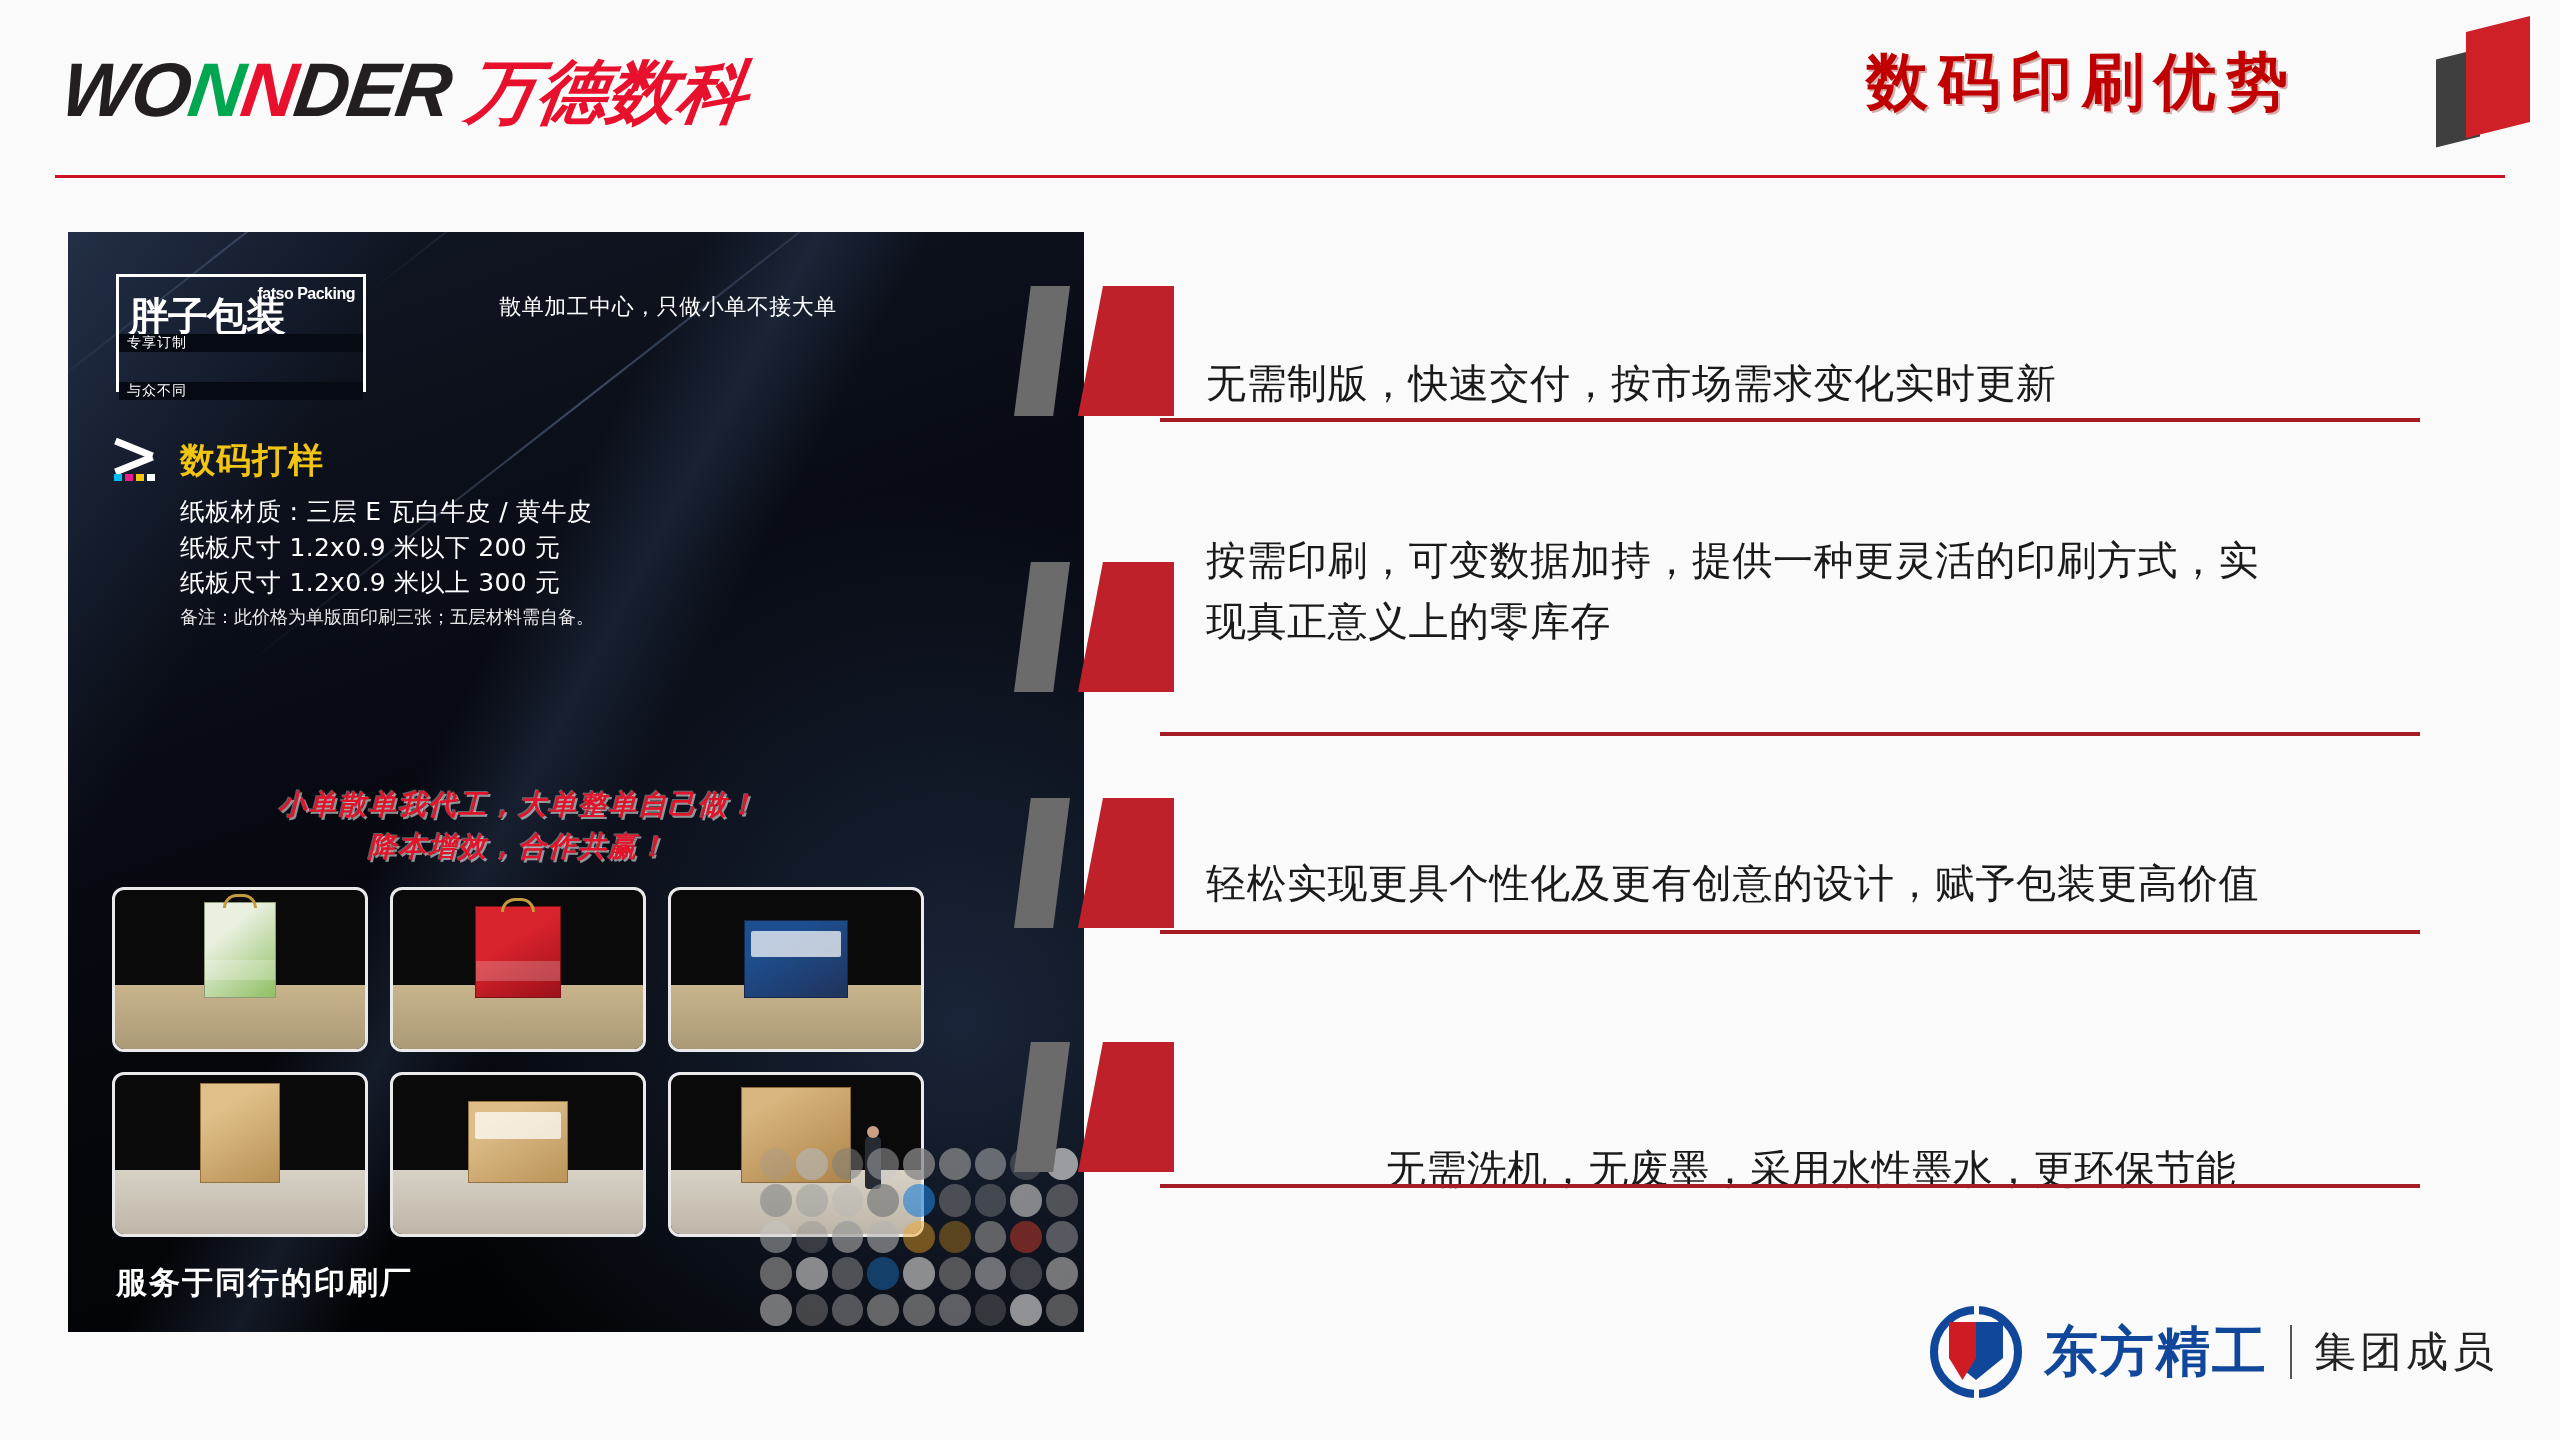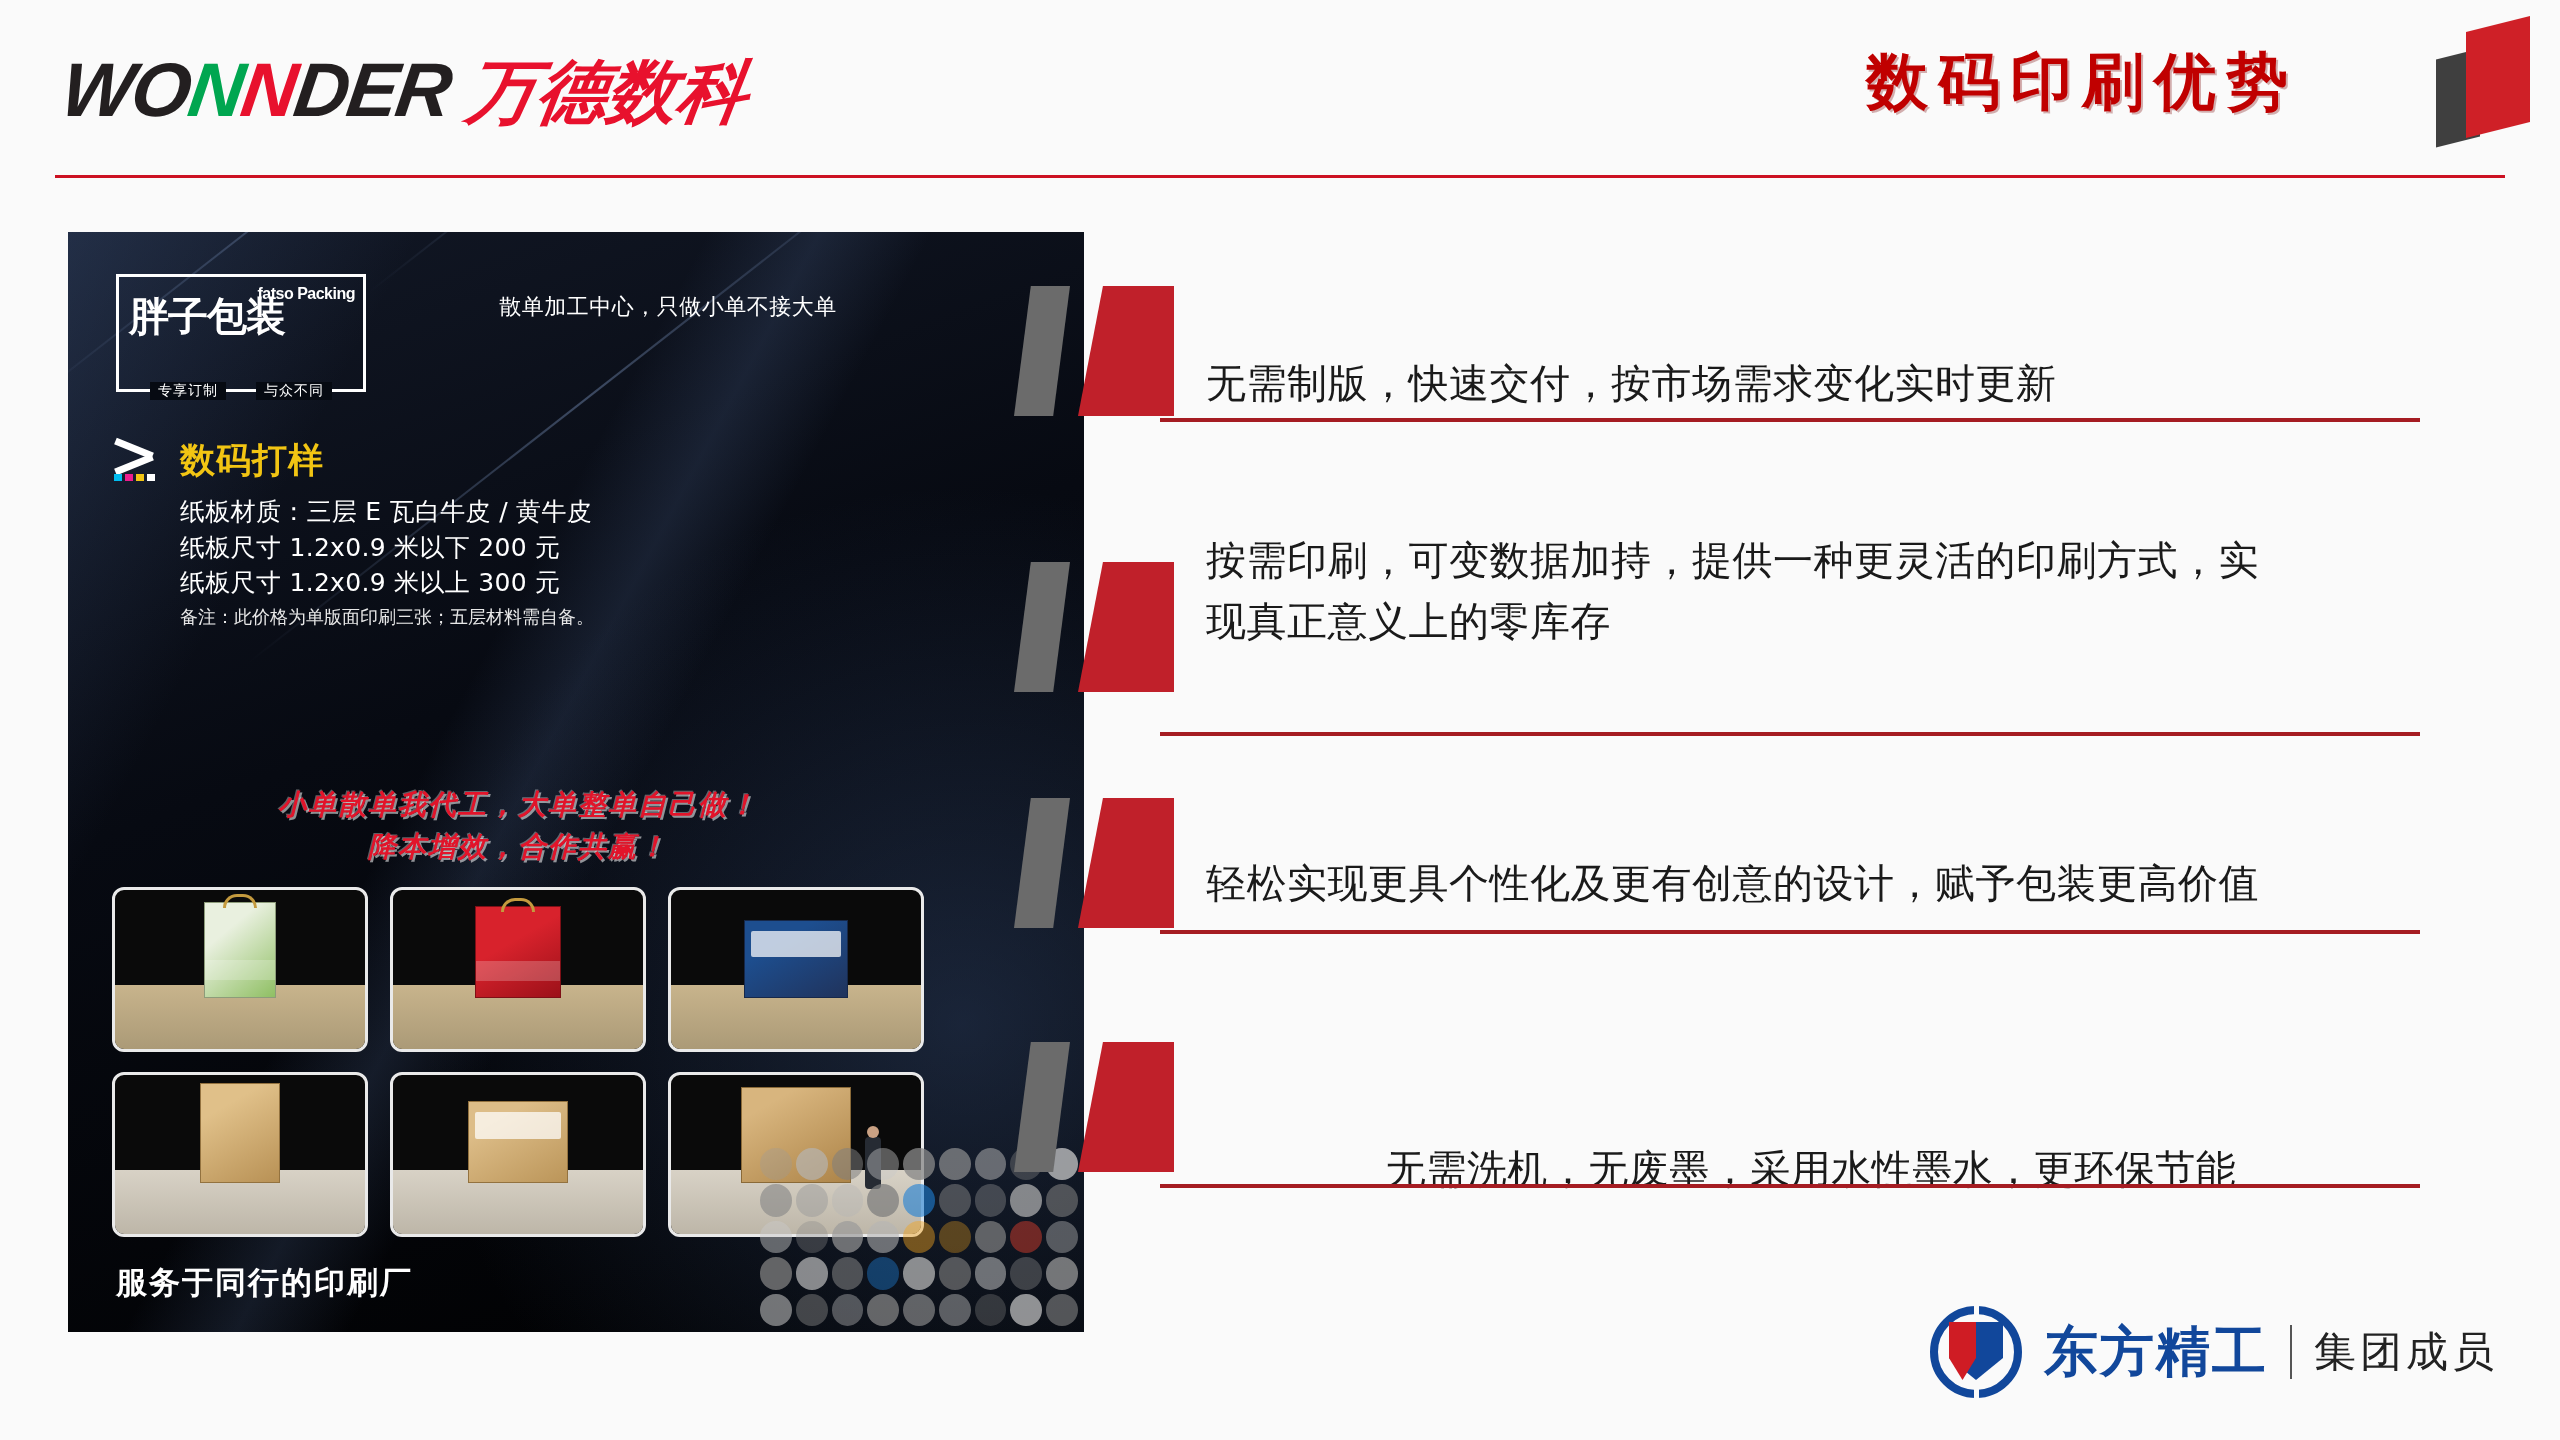--- a/index.html
+++ b/index.html
@@ -83,21 +83,21 @@
     font-size:40px; font-weight:800; color:#fff; letter-spacing:-1px;
     font-family:"DejaVu Sans","Liberation Sans",sans-serif;
   }
   #poster-brand .pb-en {
     position:absolute; right:8px; top:8px;
     font-size:16px; font-weight:700; color:#fff; letter-spacing:-.5px;
   }
   #poster-brand .pb-sub {
     position:absolute; left:0; bottom:-11px; width:100%;
     display:flex; justify-content:center; gap:30px;
-    font-size:14px; color:#fff; letter-spacing:1px;
+    font-size:14px; color:#fff; letter-spacing:1px;flex-direction:column;
   }
   #poster-brand .pb-sub span { background:#060a12; padding:0 8px; }
 
   #poster-head {
     position:absolute; left:330px; top:48px; width:540px; text-align:center;
   }
   #poster-head .ph-t1 {
     font-size:39px; font-weight:800; color:#fff; letter-spacing:1px;
     font-family:"DejaVu Sans","Liberation Sans",sans-serif;
   }

